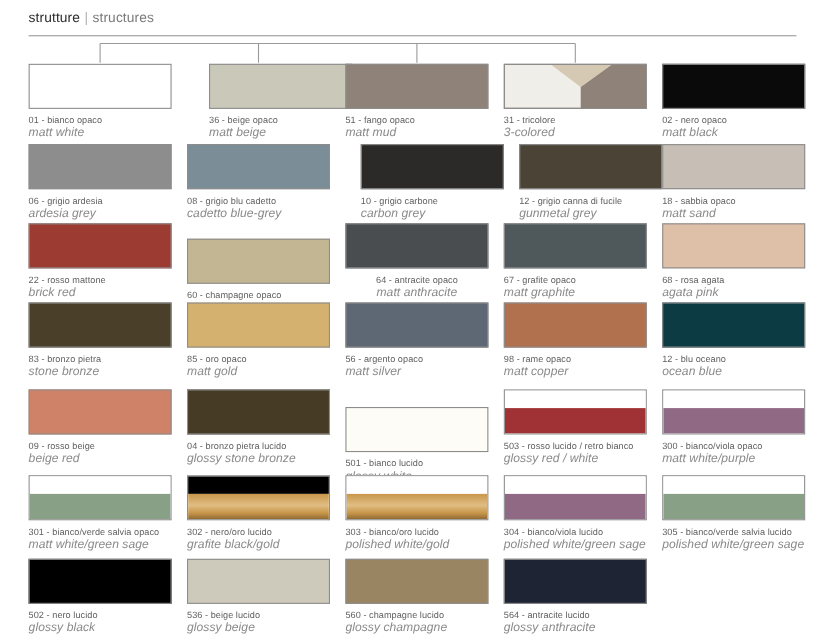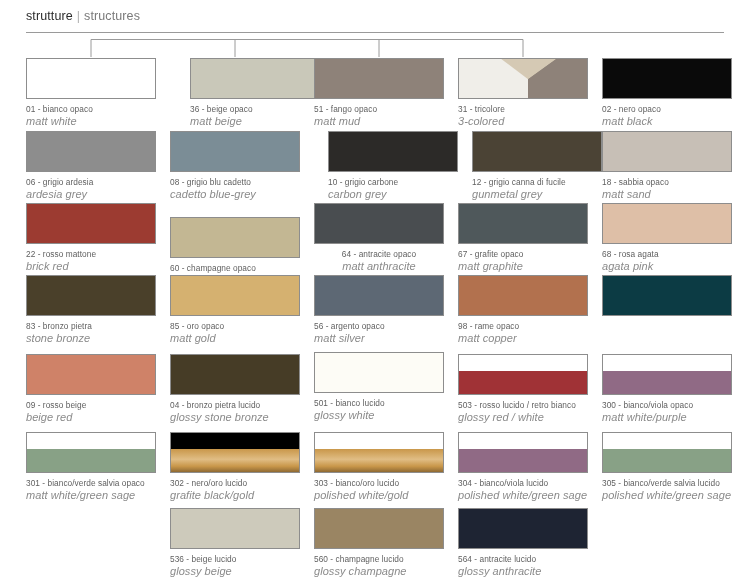--- a/index.html
+++ b/index.html
@@ -258,36 +258,40 @@
     </div>
     <div class="cell" style="left: 458px; top: 275px;">
       <div class="chip" style="background: rgb(178, 113, 78);"></div>
       <div class="labels">
         <div class="lbl-it">98 - rame opaco</div>
         <div class="lbl-en">matt copper</div>
       </div>
     </div>
     <div class="cell" style="left: 602px; top: 275px;">
       <div class="chip" style="background: rgb(12, 59, 68);"></div>
+      <div class="labels">
+        <div class="lbl-it">12 - blu oceano</div>
+        <div class="lbl-en">ocean blue</div>
+      </div>
     </div>
     <div class="cell" style="left: 26px; top: 354px;">
       <div class="chip" style="background: rgb(207, 130, 104);"></div>
       <div class="labels">
         <div class="lbl-it">09 - rosso beige</div>
         <div class="lbl-en">beige red</div>
       </div>
     </div>
     <div class="cell" style="left: 170px; top: 354px;">
       <div class="chip" style="background: rgb(70, 60, 38);"></div>
       <div class="labels">
         <div class="lbl-it">04 - bronzo pietra lucido</div>
         <div class="lbl-en">glossy stone bronze</div>
       </div>
     </div>
-    <div class="cell" style="left: 314px; top: 352px;">
+    <div class="cell" style="left: 314px; top: 370px;">
       <div class="chip" style="background: rgb(253, 252, 246);"></div>
       <div class="labels">
         <div class="lbl-it">501 - bianco lucido</div>
         <div class="lbl-en">glossy white</div>
       </div>
     </div>
     <div class="cell" style="left: 458px; top: 354px;">
       <div class="chip">
         <div class="half-top" style="background: rgb(255, 255, 255);"></div>
         <div class="half-bottom" style="background: rgb(160, 50, 54);"></div>
@@ -350,20 +354,27 @@
     <div class="cell" style="left: 602px; top: 432px;">
       <div class="chip">
         <div class="half-top" style="background: rgb(255, 255, 255);"></div>
         <div class="half-bottom" style="background: rgb(136, 161, 134);"></div>
       </div>
       <div class="labels">
         <div class="lbl-it">305 - bianco/verde salvia lucido</div>
         <div class="lbl-en">polished white/green sage</div>
       </div>
     </div>
+    <div class="cell" style="left: 26px; top: 508px;">
+      <div class="chip" style="background: rgb(0, 0, 0);"></div>
+      <div class="labels">
+        <div class="lbl-it">502 - nero lucido</div>
+        <div class="lbl-en">glossy black</div>
+      </div>
+    </div>
     <div class="cell" style="left: 170px; top: 508px;">
       <div class="chip" style="background: rgb(205, 202, 187);"></div>
       <div class="labels">
         <div class="lbl-it">536 - beige lucido</div>
         <div class="lbl-en">glossy beige</div>
       </div>
     </div>
     <div class="cell" style="left: 314px; top: 508px;">
       <div class="chip" style="background: rgb(154, 133, 99);"></div>
       <div class="labels">

